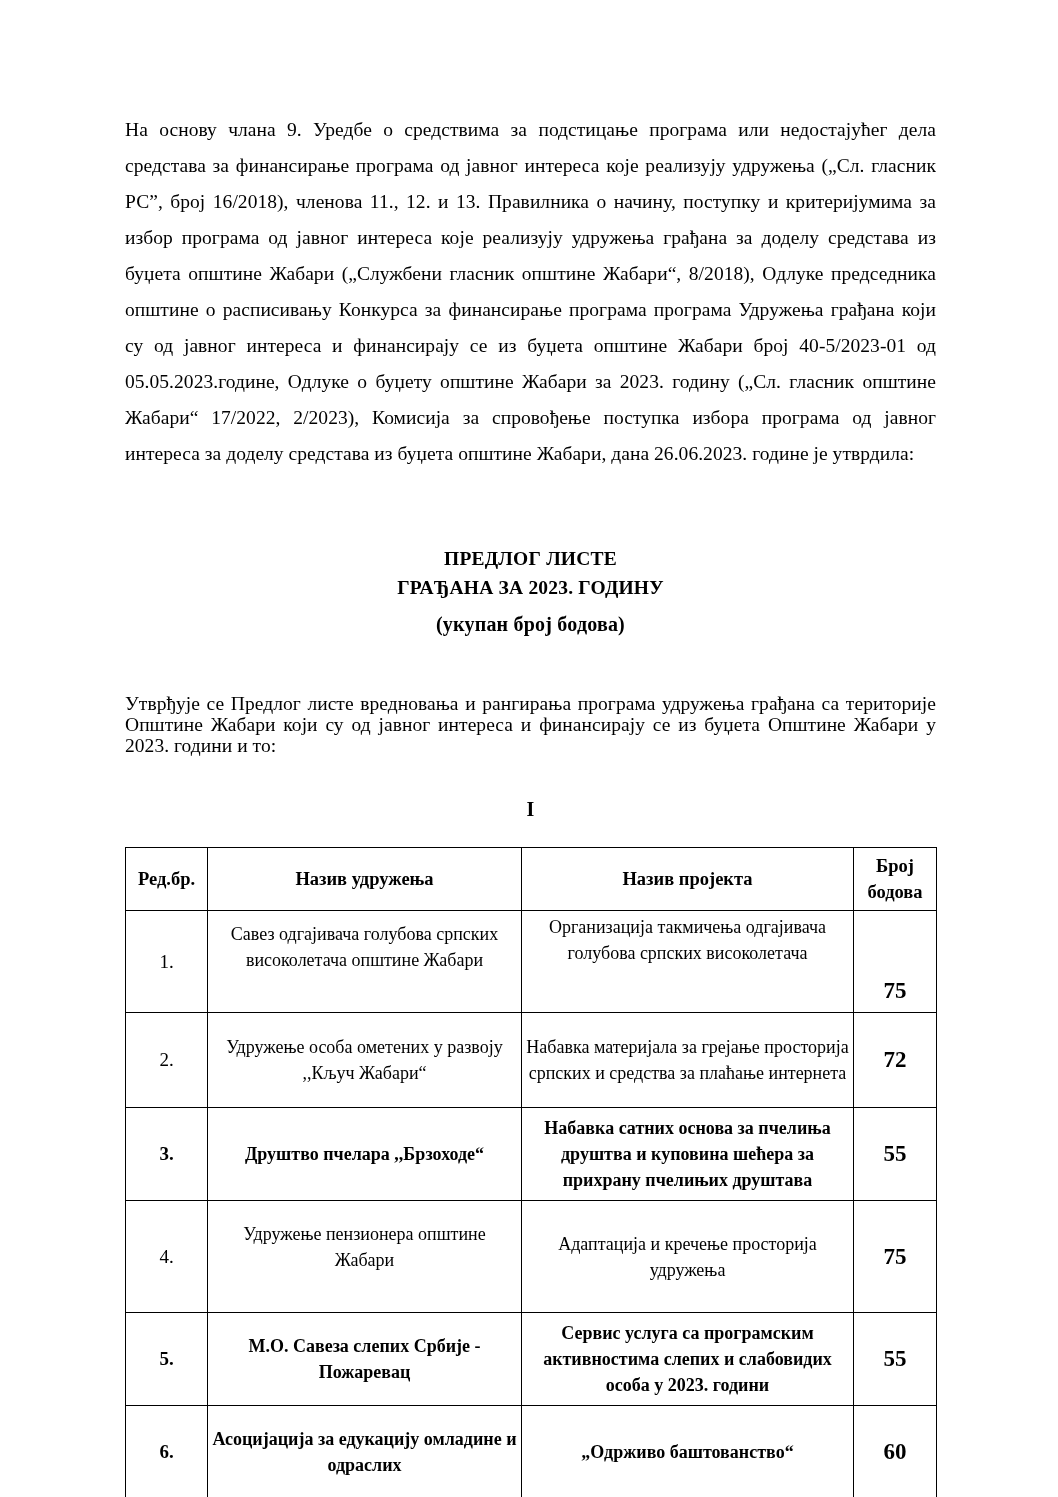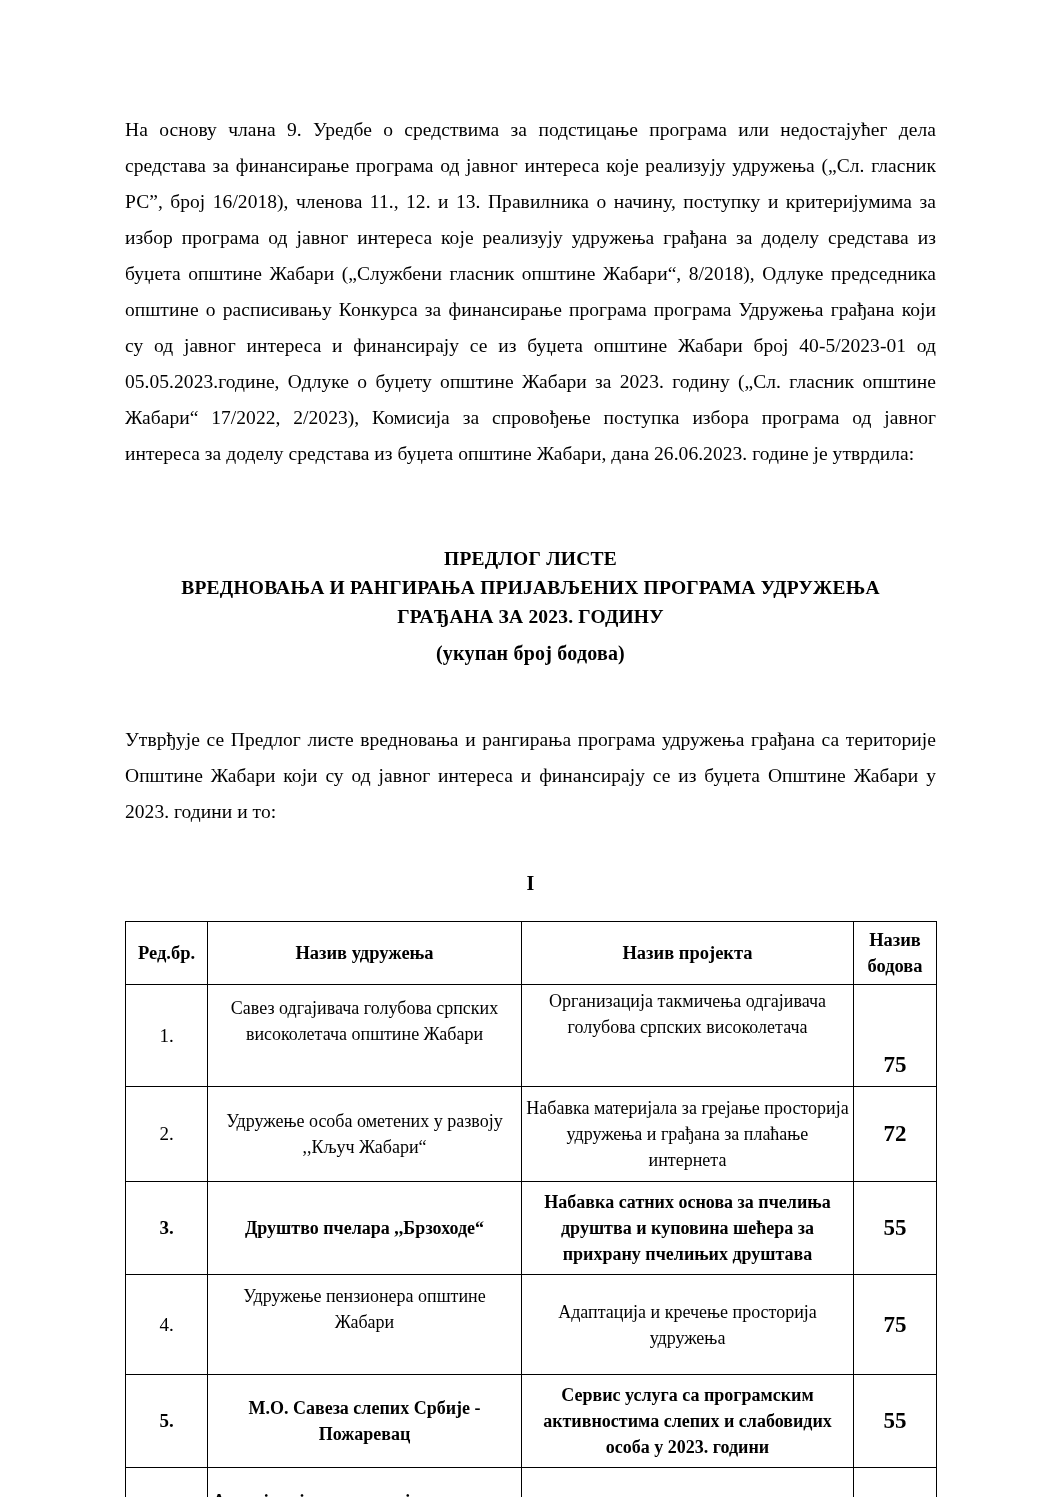--- a/index.html
+++ b/index.html
@@ -40,21 +40,21 @@
     line-height: 36px;
     margin: 0;
     letter-spacing: 0.05px;
   }
   .para.first-para { margin-bottom: 0; }
 
   .para-2 {
     margin-top: 54px;
     text-align: justify;
     font-size: 19.5px;
-    line-height: 36px;
+    line-height: 21px;
   }
 
   
   .title-block {
     margin-top: 72px;
     text-align: center;
     font-weight: bold;
     font-size: 19.5px;
     line-height: 29px;
     letter-spacing: 0.2px;
@@ -104,70 +104,69 @@
 
   td.num  { font-size: 19px; }
   td.pts  { font-weight: bold; font-size: 23px; }
 
   
   tr.row-1 td.assoc { vertical-align: top; padding-top: 10px; margin-top: 31px; }
   tr.row-1 td.proj  { vertical-align: top; }
   tr.row-1 td.pts   { vertical-align: bottom; padding-bottom: 8px; }
   tr.row-1 td.num   { vertical-align: middle; }
 
-  tr.row-4 td.assoc { vertical-align: top; padding-top: 8px; }
+  tr.row-4 td.assoc { vertical-align: top; padding-top: 20px; }
 
   tr.tall td { height: 88px; }
   tr.r3 td { height: 86px; font-weight: bold; }
 </style>
 </head>
 <body>
 
 <div class="page">
   <div class="content">
 
     <p class="para first-para">На основу члана 9. Уредбе о средствима за подстицање програма или недостајућег дела средстава за финансирање програма од јавног интереса које реализују удружења („Сл. гласник РС”, број 16/2018), членова 11., 12. и 13. Правилника о начину, поступку и критеријумима за избор програма од јавног интереса које реализују удружења грађана за доделу средстава из буџета општине Жабари („Службени гласник општине Жабари“, 8/2018), Одлуке председника општине о расписивању Конкурса за финансирање програма програма Удружења грађана који су од јавног интереса и финансирају се из буџета општине Жабари број 40-5/2023-01 од 05.05.2023.године, Одлуке о буџету општине Жабари за 2023. годину („Сл. гласник општине Жабари“ 17/2022, 2/2023), Комисија за спровођење поступка избора програма од јавног интереса за доделу средстава из буџета општине Жабари, дана 26.06.2023. године је  утврдила:</p>
 
     <div class="title-block">
       <span class="title-line">ПРЕДЛОГ ЛИСТЕ</span>
-      <span class="title-line">ВРЕДНОВАЊА И РАНГИРАЊА ПРИЈАВЉЕНИХ ПРОГРАМА УДРУЖЕЊА</span>
       <span class="title-line">ГРАЂАНА ЗА 2023. ГОДИНУ</span>
       <span class="title-sub">(укупан број бодова)</span>
     </div>
 
     <p class="para para-2">Утврђује се Предлог листе вредновања и рангирања програма удружења грађана са територије Општине Жабари који су од јавног интереса и финансирају се из буџета Општине Жабари у 2023. години и то:</p>
 
     <div class="roman">I</div>
 
     <table class="rank-table">
       <colgroup>
         <col class="c-num">
         <col class="c-assoc">
         <col class="c-proj">
         <col class="c-pts">
       </colgroup>
       <thead>
         <tr>
           <th>Ред.бр.</th>
           <th>Назив удружења</th>
           <th>Назив пројекта</th>
-          <th>Назив бодова</th>
+          <th>Број бодова</th>
         </tr>
       </thead>
       <tbody>
         <tr class="row-1 tall">
           <td class="num">1.</td>
           <td class="assoc">Савез одгајивача голубова српских високолетача општине Жабари</td>
           <td class="proj">Организација такмичења одгајивача голубова српских високолетача</td>
           <td class="pts">75</td>
         </tr>
         <tr class="row-2 tall">
           <td class="num">2.</td>
           <td class="assoc">Удружење особа ометених у развоју ,,Кључ Жабари“</td>
-          <td class="proj">Набавка материјала за грејање просторија удружења и грађана за плаћање интернета</td>
+          <td class="proj">Набавка материјала за грејање просторија српских и средства за плаћање интернета</td>
           <td class="pts">72</td>
         </tr>
         <tr class="row-3 r3">
           <td class="num">3.</td>
           <td class="assoc">Друштво пчелара ,,Брзоходе“</td>
           <td class="proj">Набавка сатних основа за пчелиња друштва и куповина шећера за прихрану пчелињих друштава</td>
           <td class="pts">55</td>
         </tr>
         <tr class="row-4 tall">
           <td class="num">4.</td>

